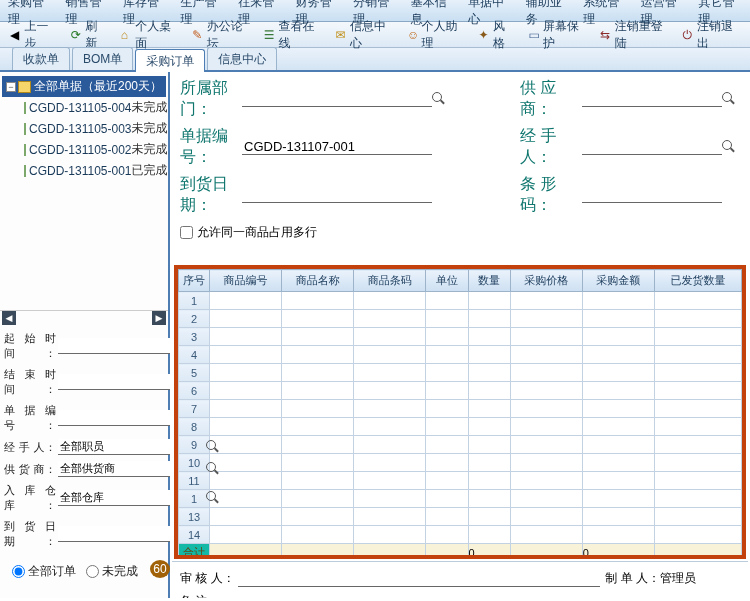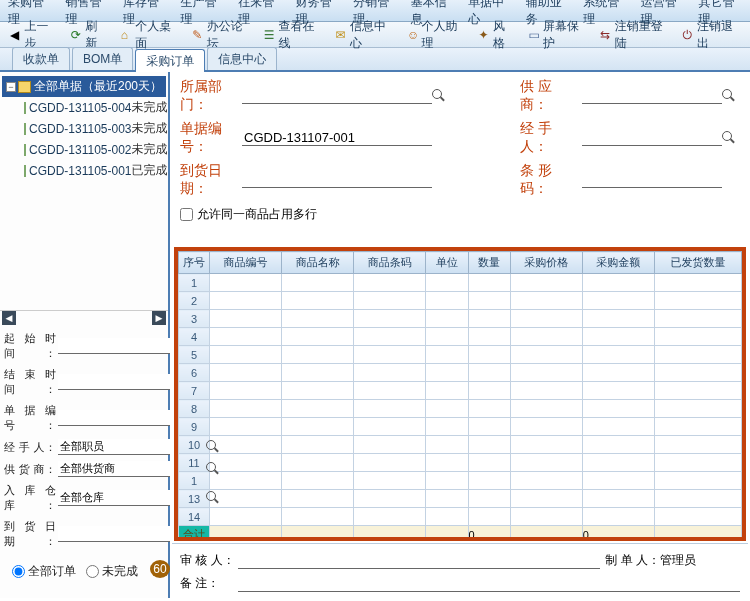--- a/index.html
+++ b/index.html
@@ -40,21 +40,21 @@
 .mag::after { content:''; position:absolute; width:5px; height:1.5px; background:#555; transform:rotate(45deg); left:8px; top:9px; }
 
 .status-group { padding: 4px 6px; font-size: 11px; color: #222; }
 .radios { display: flex; flex-wrap: wrap; gap: 4px 10px; padding: 4px 0 2px 6px; }
 .radio { display: flex; align-items: center; gap: 3px; }
 
 .left .badge { position:absolute; left:150px; top:560px; width:20px; height:18px; border-radius:50%; background:#a16207; color:#fff; display:flex; align-items:center; justify-content:center; font-size:12px; }
 
 .right { flex:1; display:flex; flex-direction:column; background:#fff; overflow:hidden; }
 .form-top { padding: 6px 10px 4px; display:grid; grid-template-columns: 62px 190px 18px 1fr 62px 140px 18px; row-gap:6px; align-items:center; }
-.form-top label { color:#c2410c; font-size:14px; }
+.form-top label { color:#0f766e; font-size:16px; }
 .uline { border:none; border-bottom:1px solid #666; height:16px; font-size:13px; padding:0 2px; }
 .chkrow { grid-column: 1 / -1; display:flex; align-items:center; gap:4px; padding-top:2px; }
 
 .grid-wrap { flex:0 0 294px; border:4px solid #c2410c; margin:20px 4px 0 4px; overflow:auto; }
 table.grid { border-collapse:collapse; width:100%; }
 .grid th { background:linear-gradient(#eaf2fb,#cde0f2); border:1px solid #9cb3ca; padding:3px 4px; font-weight:normal; color:#1a3a5a; font-size:11px; white-space:nowrap; }
 .grid td { border:1px solid #c3d2e2; height:18px; font-size:11px; }
 .grid td.rn { background:linear-gradient(#eaf2fb,#dce9f5); text-align:center; color:#3a5a7a; width:30px; }
 tr.total td { background:#f8f2d8; }
 tr.total td.rn { background:#14b8a6; color:#5a4a1a; text-align:center; }

